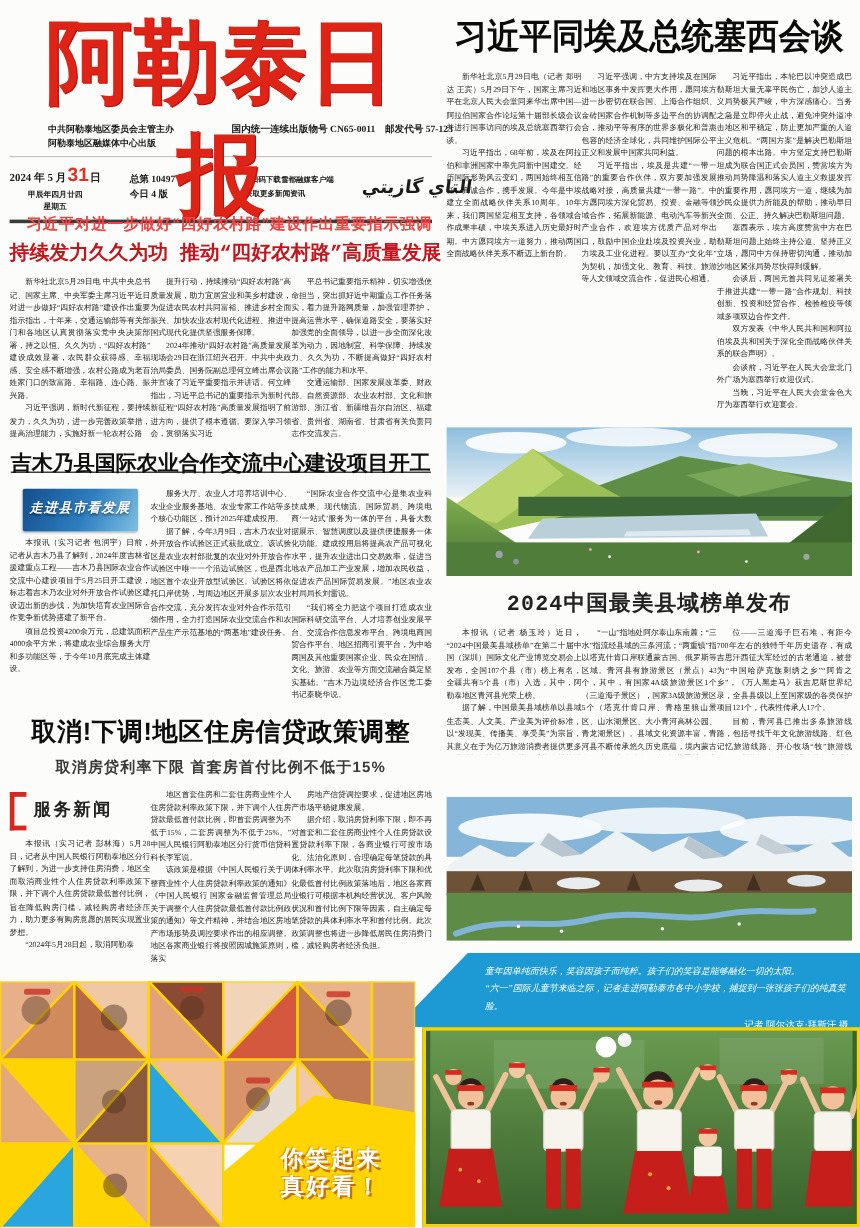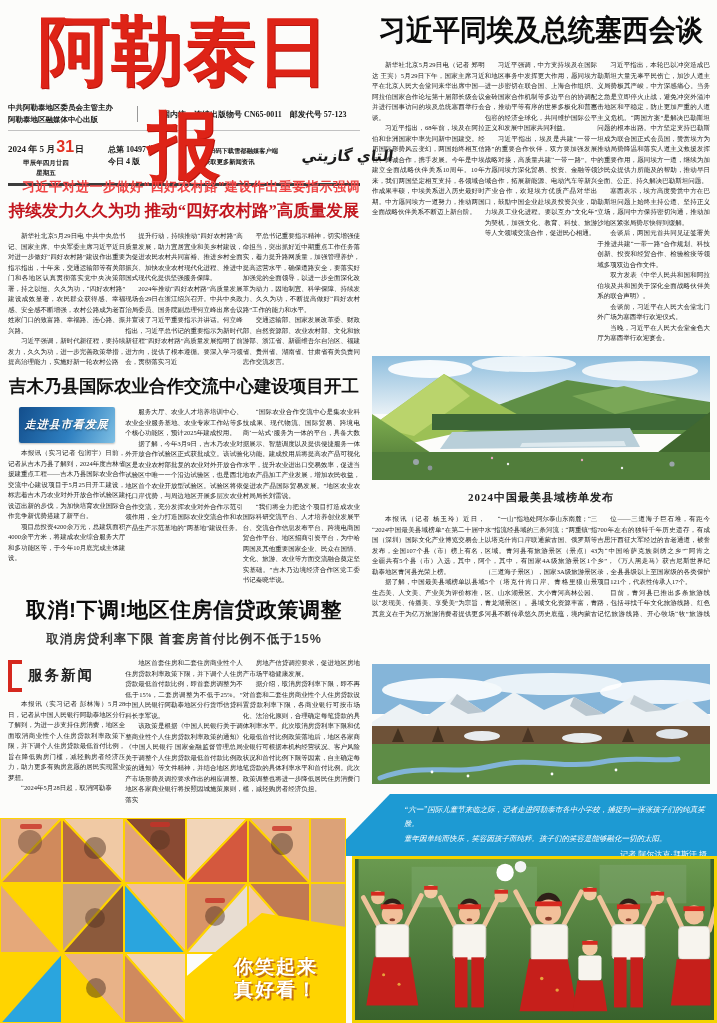--- a/index.html
+++ b/index.html
@@ -4,47 +4,47 @@
 <style>
   html,body{margin:0;padding:0;background:#e8e8e4;}
   .page{position:relative;width:717px;height:1023px;margin:0 auto;background:#fcfcfa;overflow:hidden;
         font-family:"Liberation Serif","DejaVu Serif",serif;color:#1b1b1b;}
   .abs{position:absolute;}
   
   .left-region{left:8px;width:352px;}
   .brand{margin:0;height:90px;line-height:90px;text-align:center;font-weight:900;font-size:72px;
          letter-spacing:1px;color:#de2317;font-family:"DejaVu Serif",serif;
          text-shadow:1px 1px 0 #b9150d;transform:scaleY(1.05);}
-  .pubrow{display:flex;align-items:center;gap:24px;margin-top:6px;font-weight:bold;}
+  .pubrow{display:flex;gap:24px;margin-top:6px;font-weight:bold;margin-left:32px;}
   .pub-left{font-size:7.5px;line-height:1.6;white-space:nowrap;}
   .vline{width:1px;height:16px;background:#999;}
   .pub-right{font-size:8px;white-space:nowrap;}
   .thin-rule{height:1px;background:#c2c2c2;margin-top:4px;}
   .daterow{display:flex;align-items:center;gap:24px;padding:4px 0 5px;}
   .datebox{text-align:center;font-size:6.5px;font-weight:bold;line-height:1.45;white-space:nowrap;}
   .dateline{font-size:9px;font-weight:bold;}
   .bigday{color:#e33122;font-size:16px;font-weight:900;margin:0 1px;font-family:"Liberation Sans",sans-serif;}
   .issuebox{text-align:left;font-size:8px;font-weight:bold;line-height:1.55;white-space:nowrap;}
   .qrcap{font-size:6.3px;font-weight:bold;line-height:1.8;white-space:nowrap;}
   .arabic{margin-left:auto;font-size:15px;font-weight:bold;transform:skewX(-8deg);white-space:nowrap;
           font-family:"DejaVu Sans",sans-serif;}
   .black-rule{height:3px;background:#3c3c3c;margin-top:1px;}
   
   .kicker{font-family:"Liberation Sans",sans-serif;font-weight:bold;font-size:13px;text-align:right;
           letter-spacing:.5px;color:#ef4444;white-space:nowrap;}
   .cols{display:flex;overflow:hidden;}
   .col{flex:1;font-size:6.5px;line-height:1.62;color:#222;overflow:hidden;text-align:justify;}
   .col p{margin:0;text-indent:2em;}
   
-  .hl-red{margin:4px 0 0;font-family:Liberation Serif, serif;font-weight:900;font-size:16.5px;
-          color:#c2151d;text-align:center;white-space:nowrap;letter-spacing:0;}
+  .hl-red{margin:4px 0 0;font-family:Liberation Mono, monospace;font-weight:900;font-size:16.5px;
+          color:#c2151d;white-space:nowrap;letter-spacing:0;}
   .art-road .cols{height:136px;margin-top:9px;}
   
   .hl-jm{margin:0;font-family:"Liberation Sans",sans-serif;font-weight:900;font-size:17.5px;color:#101010;
-         text-align:center;white-space:nowrap;}
+         text-align:center;white-space:nowrap;text-decoration:underline;}
   .art-jeminay .cols{height:176px;margin-top:9px;}
   .jm-banner{width:96px;height:36px;margin:0 auto 5px;border-radius:2px;display:flex;align-items:center;
              justify-content:center;color:#fff;font-weight:bold;font-style:italic;font-size:11px;
              letter-spacing:1px;font-family:"Liberation Sans",sans-serif;
              background:linear-gradient(115deg,#134e8c 0%,#2e7fc0 55%,#7fc0e4 100%);
              text-shadow:0 1px 2px rgba(0,0,0,.45);box-shadow:0 1px 2px rgba(0,0,0,.25);}
   
   .hl-hz{margin:0;font-family:"Liberation Sans",sans-serif;font-weight:900;font-size:21px;color:#0d0d0d;
          text-align:center;white-space:nowrap;letter-spacing:.5px;}
   .sub-hz{margin-top:7px;text-align:center;font-size:12.5px;font-weight:600;color:#3a3a3a;
@@ -52,22 +52,22 @@
   .art-housing .cols{height:146px;margin-top:10px;}
   .svc{display:flex;align-items:center;gap:6px;margin:2px 0 7px;}
   .svc .bracket{width:10px;height:24px;border-left:4px solid #d5281e;border-top:4px solid #d5281e;
                 border-bottom:4px solid #d5281e;}
   .svc .txt{font-size:14.5px;font-weight:bold;letter-spacing:2px;font-family:"Liberation Sans",sans-serif;}
   
   .right-region{left:372px;width:338px;}
   .hl-xi{margin:0;font-family:"Liberation Sans",sans-serif;font-weight:900;font-size:27px;color:#0b0b0b;
          text-align:center;white-space:nowrap;transform:scaleY(1.08);}
   .art-xi .cols{height:286px;margin-top:12px;}
-  .kicker-q{font-size:11px;font-weight:bold;text-align:center;color:#222;letter-spacing:1px;
-            font-family:Liberation Serif, serif;}
+  .kicker-q{font-size:18px;font-weight:bold;text-align:center;color:#222;letter-spacing:1px;
+            font-family:Liberation Mono, monospace;}
   .hl-q{margin:4px 0 0;font-family:"Liberation Sans",sans-serif;font-weight:900;font-size:21px;
         color:#3d4c63;text-align:center;letter-spacing:3px;white-space:nowrap;}
   .art-qinghe .cols{height:106px;margin-top:9px;}
   .photo{display:block;}
   
   .children-banner{left:330px;top:794px;width:387px;height:62px;background:#1d9ad3;
                    clip-path:polygon(15.5% 0,100% 0,100% 100%,0 100%);
                    color:#fff;font-style:italic;font-size:7.5px;line-height:1.9;
                    padding:9px 10px 0 74px;box-sizing:border-box;}
   .children-banner .credit{text-align:right;font-style:normal;font-weight:normal;font-size:8px;margin-top:1px;}
@@ -298,22 +298,22 @@
       <rect x="0" y="80" width="338" height="40" fill="#5e8c46"></rect>
       <path d="M8,114 C 50,98 80,112 120,102 C 160,92 192,106 230,98 C 262,92 284,98 306,95" fill="none" stroke="#82b4d8" stroke-width="5" stroke-linecap="round"></path>
       <circle cx="60" cy="108" r="1.4" fill="#ffffff"></circle>
         <circle cx="96" cy="112" r="1.4" fill="#ffffff"></circle>
       <circle cx="180" cy="110" r="1.4" fill="#ffffff"></circle>
         <circle cx="244" cy="106" r="1.4" fill="#ffffff"></circle>
     </svg>
   </figure>
 
   <div class="abs children-banner">
+    <div>童年因单纯而快乐，笑容因孩子而纯粹。孩子们的笑容是能够融化一切的太阳。</div>
     <div>“六一”国际儿童节来临之际，记者走进阿勒泰市各中小学校，捕捉到一张张孩子们的纯真笑脸。</div>
-    <div>童年因单纯而快乐，笑容因孩子而纯粹。孩子们的笑容是能够融化一切的太阳。</div>
     <div class="credit">记者 阿尔达克·拜斯汗 摄</div>
   </div>
 
   <div class="abs collage">
     <svg width="346" height="205" viewBox="0 0 346 205">
       <g stroke="#ffd400" stroke-width="2" stroke-linejoin="round">
         <polygon points="0,0 62,0 0,65" fill="#e7b089"></polygon>
         <polygon points="62,0 62,65 0,65" fill="#d08a5c"></polygon>
         <polygon points="62,0 124,0 124,65" fill="#f0c9a4"></polygon>
         <polygon points="62,0 124,65 62,65" fill="#b56a45"></polygon>

